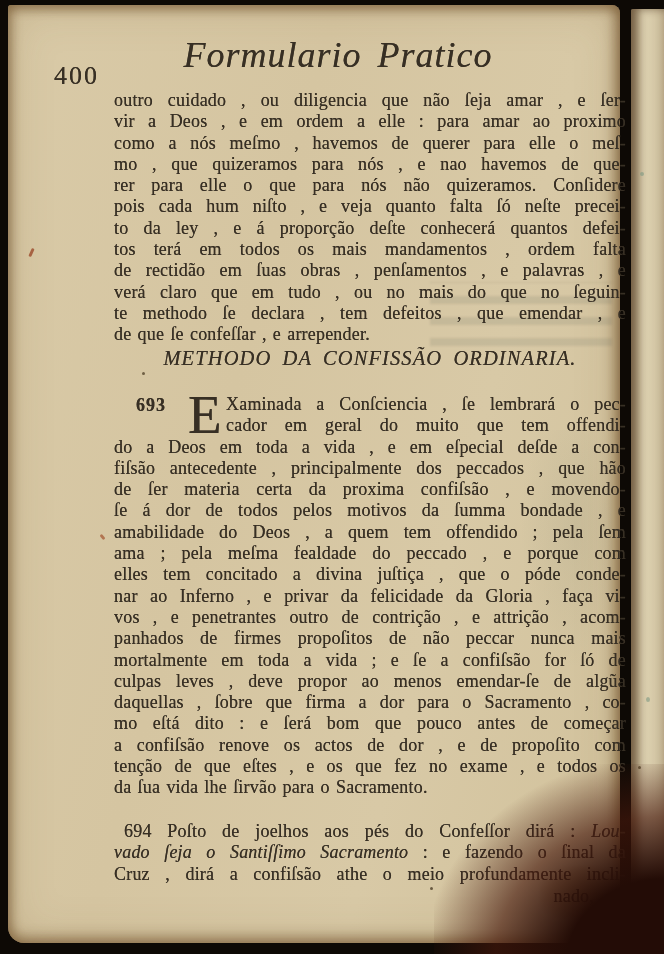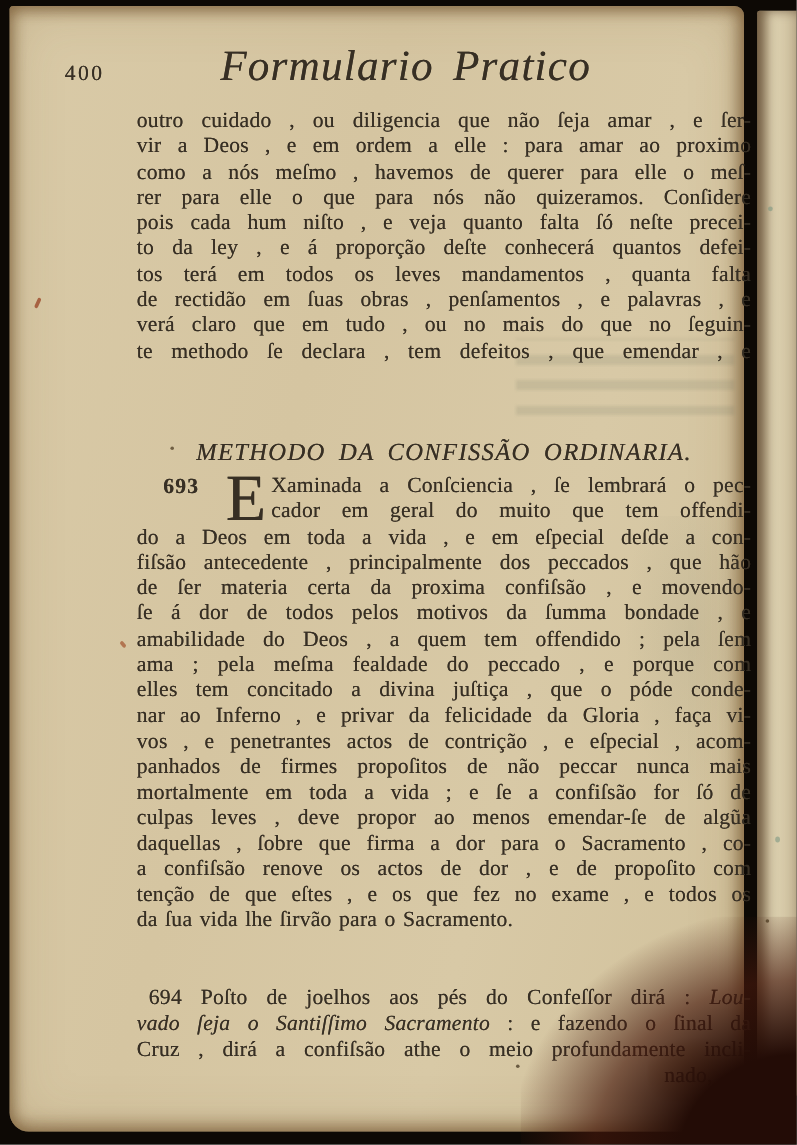--- a/index.html
+++ b/index.html
@@ -39,31 +39,31 @@
   
   .col{
     position:absolute;left:82px;top:0;width:512px;height:938px;
     color:#372f24;
     font-size:18px;line-height:21.3px;
     word-spacing:1.5px;letter-spacing:.2px;
     text-shadow:0 0 .5px rgba(55,47,36,.85);
   }
   .pg-header{position:absolute;left:0;top:45px;width:100%;height:40px;}
   .pg-num{
-    position:absolute;left:-28px;top:6px;
-    font-size:18px;letter-spacing:2px;
+    position:absolute;left:-28px;top:20px;
+    font-size:26px;letter-spacing:2px;
   }
   .pg-title{
     display:block;text-align:center;
     font-style:italic;font-size:36px;letter-spacing:1px;word-spacing:6px;
   }
   .block{position:absolute;left:0;width:512px;margin-left:32px;}
   .intro{top:90px;}
   .sec-heading{
-    top:367px;text-align:center;
+    top:348px;text-align:center;
     font-style:italic;font-size:20.5px;letter-spacing:1.1px;word-spacing:5px;
   }
   .p693{top:394px;}
   .p694{top:821px;}
   .tline{text-align:justify;text-align-last:justify;white-space:normal;}
   .tline.noj{text-align-last:left;}
   .p693 .tline.ind{padding-left:112px;}
   .p694 .tline.ind{padding-left:10px;}
   .it{font-style:italic;}
   .para-num{position:absolute;left:22px;top:1px;letter-spacing:1px;font-weight:bold;}
@@ -121,50 +121,53 @@
 
     <div class="pg-header">
       <span class="pg-num">400</span>
       <span class="pg-title">Formulario Pratico</span>
     </div>
 
     <div class="block intro">
         <div class="tline">outro cuidado , ou diligencia que não ſeja amar , e ſer-</div>
         <div class="tline">vir a Deos , e em ordem a elle : para amar ao proximo</div>
         <div class="tline">como a nós meſmo , havemos de querer para elle o meſ-</div>
+        <div class="tline">mo , que quizeramos para nós , e nao havemos de que-</div>
         <div class="tline">rer para elle o que para nós não quizeramos. Conſidere</div>
         <div class="tline">pois cada hum niſto , e veja quanto falta ſó neſte precei-</div>
         <div class="tline">to da ley , e á proporção deſte conhecerá quantos defei-</div>
-        <div class="tline">tos terá em todos os leves mandamentos , quanta falta</div>
+        <div class="tline">tos terá em todos os mais mandamentos , ordem falta</div>
         <div class="tline">de rectidão em ſuas obras , penſamentos , e palavras , e</div>
         <div class="tline">verá claro que em tudo , ou no mais do que no ſeguin-</div>
         <div class="tline">te methodo ſe declara , tem defeitos , que emendar , e</div>
+        <div class="tline noj">de que ſe confeſſar , e arrepender.</div>
       </div>
 
     <div class="block sec-heading">METHODO DA CONFISSÃO ORDINARIA.</div>
 
     <div class="block p693">
       <span class="para-num">693</span>
       <span class="dropcap">E</span>
       <div>
           <div class="tline ind">Xaminada a Conſciencia , ſe lembrará o pec-</div>
           <div class="tline ind">cador em geral do muito que tem offendi-</div>
           <div class="tline">do a Deos em toda a vida , e em eſpecial deſde a con-</div>
           <div class="tline">fiſsão antecedente , principalmente dos peccados , que hão</div>
           <div class="tline">de ſer materia certa da proxima confiſsão , e movendo-</div>
           <div class="tline">ſe á dor de todos pelos motivos da ſumma bondade , e</div>
           <div class="tline">amabilidade do Deos , a quem tem offendido ; pela ſem</div>
           <div class="tline">ama ; pela meſma fealdade do peccado , e porque com</div>
           <div class="tline">elles tem concitado a divina juſtiça , que o póde conde-</div>
           <div class="tline">nar ao Inferno , e privar da felicidade da Gloria , faça vi-</div>
-          <div class="tline">vos , e penetrantes actos de contrição , e eſpecial , acom-</div>
+          <div class="tline">vos , e penetrantes outro de contrição , e attrição , acom-</div>
           <div class="tline">panhados de firmes propoſitos de não peccar nunca mais</div>
           <div class="tline">mortalmente em toda a vida ; e ſe a confiſsão for ſó de</div>
           <div class="tline">culpas leves , deve propor ao menos emendar-ſe de algũa</div>
           <div class="tline">daquellas , ſobre que firma a dor para o Sacramento , co-</div>
+          <div class="tline">mo eſtá dito : e ſerá bom que pouco antes de começar</div>
           <div class="tline">a confiſsão renove os actos de dor , e de propoſito com</div>
           <div class="tline">tenção de que eſtes , e os que fez no exame , e todos os</div>
           <div class="tline noj">da ſua vida lhe ſirvão para o Sacramento.</div>
         </div>
     </div>
 
     <div class="block p694">
         <div class="tline ind"><span>694   Poſto de joelhos aos pés do Confeſſor dirá : </span><span class="it">Lou-</span></div>
         <div class="tline"><span class="it">vado ſeja o Santiſſimo Sacramento</span><span> : e fazendo o ſinal da</span></div>
         <div class="tline">Cruz , dirá a confiſsão athe o meio profundamente incli-</div>

